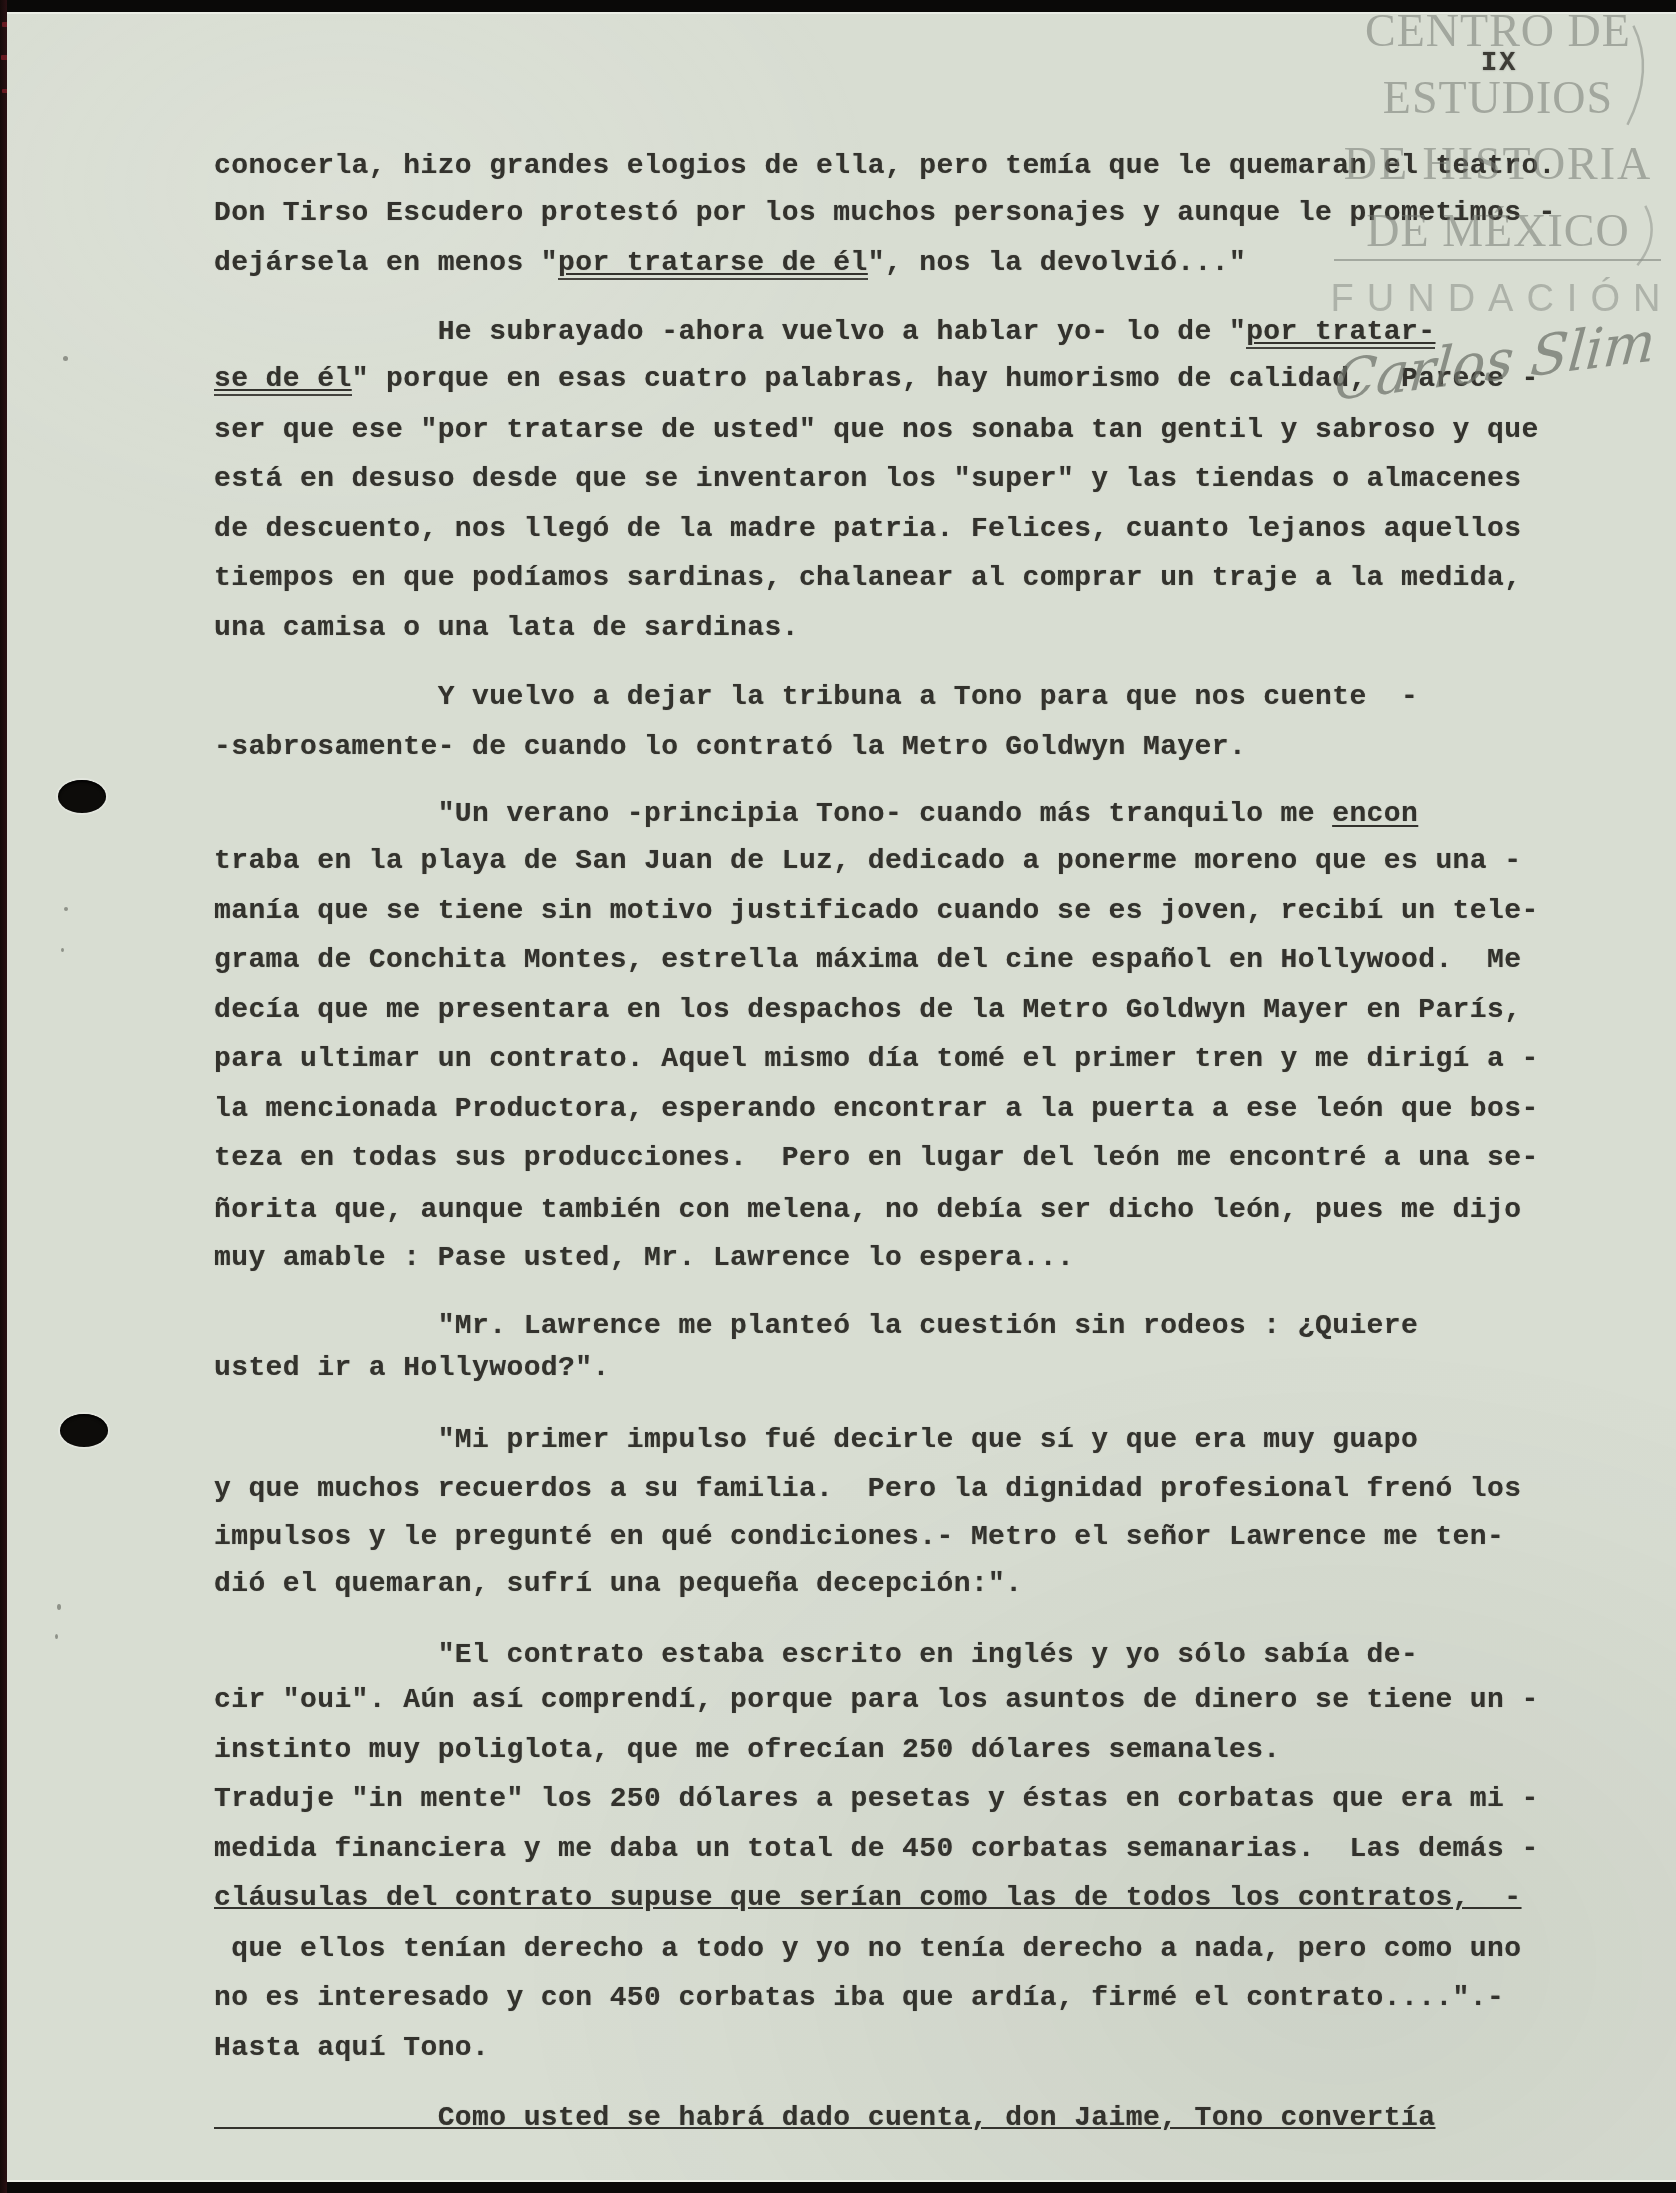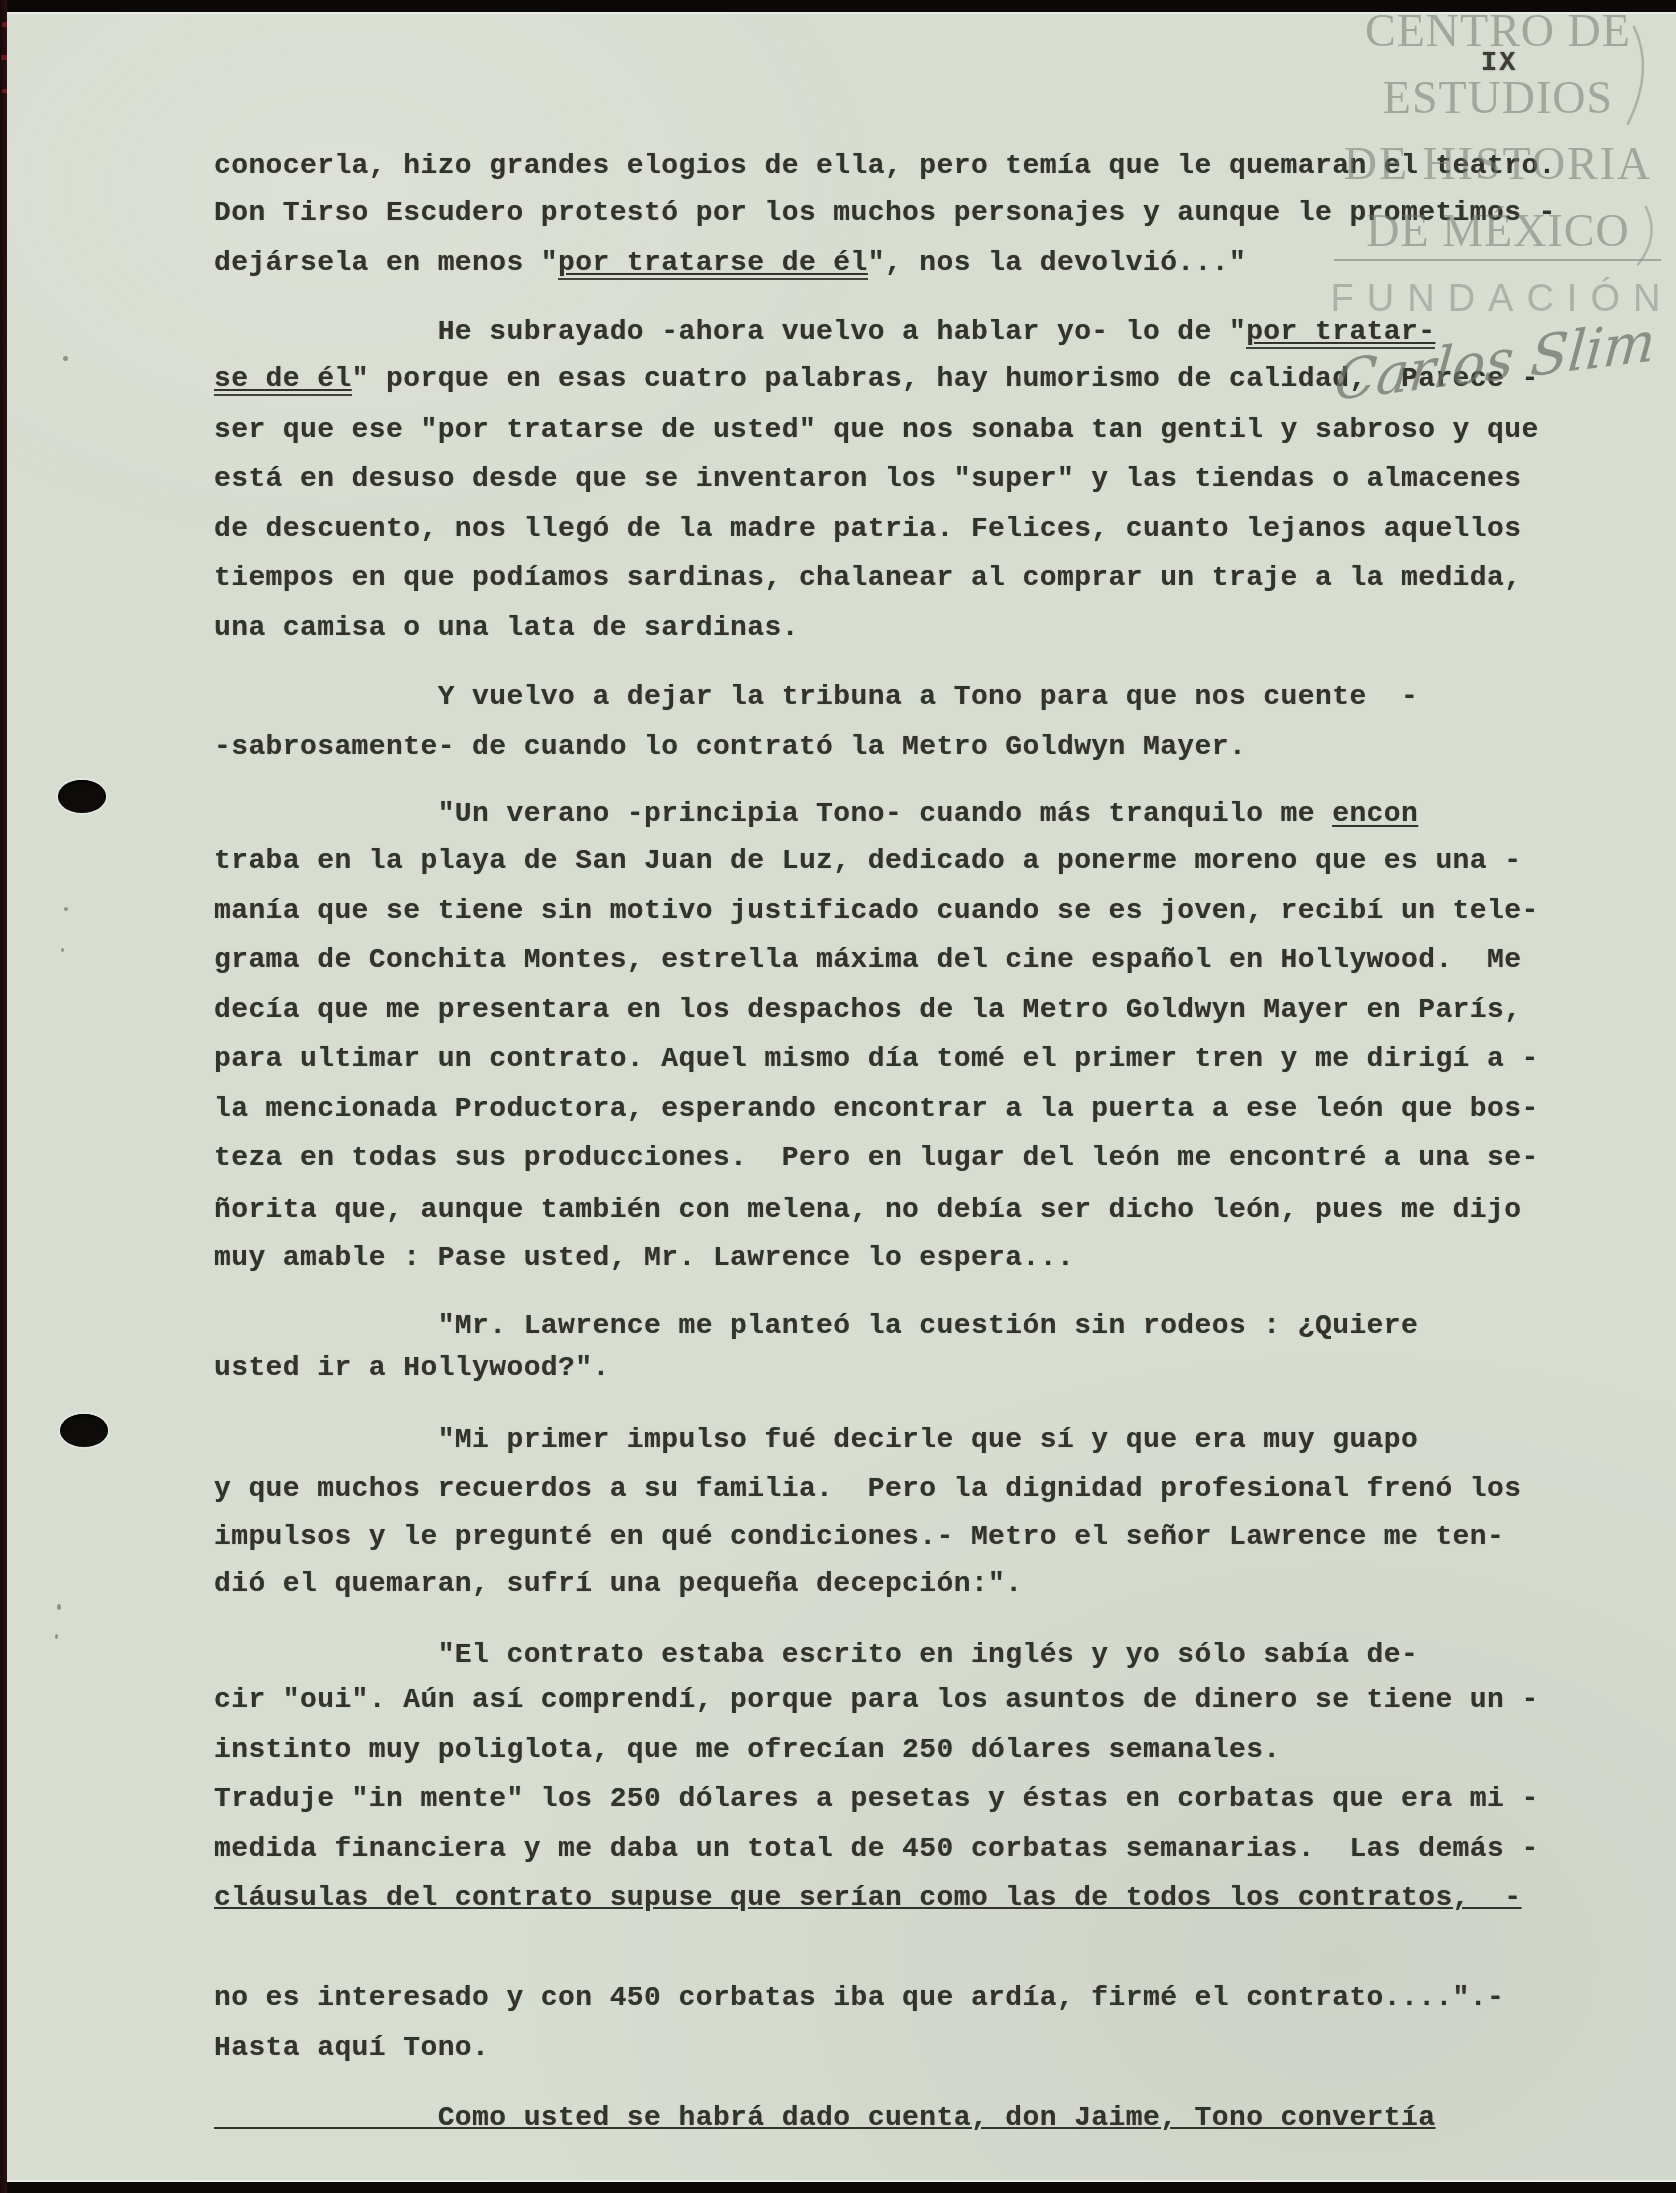--- a/index.html
+++ b/index.html
@@ -92,20 +92,21 @@
       <div class="line" style="top: 1423px;"><span>             "Mi primer impulso fué decirle que sí y que era muy guapo</span></div>
       <div class="line" style="top: 1472px;"><span>y que muchos recuerdos a su familia.  Pero la dignidad profesional frenó los</span></div>
       <div class="line" style="top: 1520px;"><span>impulsos y le pregunté en qué condiciones.- Metro el señor Lawrence me ten-</span></div>
       <div class="line" style="top: 1567px;"><span>dió el quemaran, sufrí una pequeña decepción:".</span></div>
       <div class="line" style="top: 1638px;"><span>             "El contrato estaba escrito en inglés y yo sólo sabía de-</span></div>
       <div class="line" style="top: 1683px;"><span>cir "oui". Aún así comprendí, porque para los asuntos de dinero se tiene un -</span></div>
       <div class="line" style="top: 1733px;"><span>instinto muy poliglota, que me ofrecían 250 dólares semanales.</span></div>
       <div class="line" style="top: 1782px;"><span>Traduje "in mente" los 250 dólares a pesetas y éstas en corbatas que era mi -</span></div>
       <div class="line" style="top: 1832px;"><span>medida financiera y me daba un total de 450 corbatas semanarias.  Las demás -</span></div>
       <div class="line" style="top: 1881px; text-decoration: underline;"><span>cláusulas del contrato supuse que serían como las de todos los contratos,  -</span></div>
+      <div class="line" style="top: 1932px;"><span> que ellos tenían derecho a todo y yo no tenía derecho a nada, pero como uno</span></div>
       <div class="line" style="top: 1981px;"><span>no es interesado y con 450 corbatas iba que ardía, firmé el contrato....".-</span></div>
       <div class="line" style="top: 2031px;"><span>Hasta aquí Tono.</span></div>
       <div class="line" style="top: 2101px; text-decoration: underline;"><span>             Como usted se habrá dado cuenta, don Jaime, Tono convertía</span></div>
     </div>
 
   <div class="pagenum">IX</div>
 
   <div class="wm" style="top:4px;">CENTRO DE</div>
   <div class="wm" style="top:71px;">ESTUDIOS</div>
   <div class="wm" style="top:137px;letter-spacing:2px;">DE HISTORIA</div>

